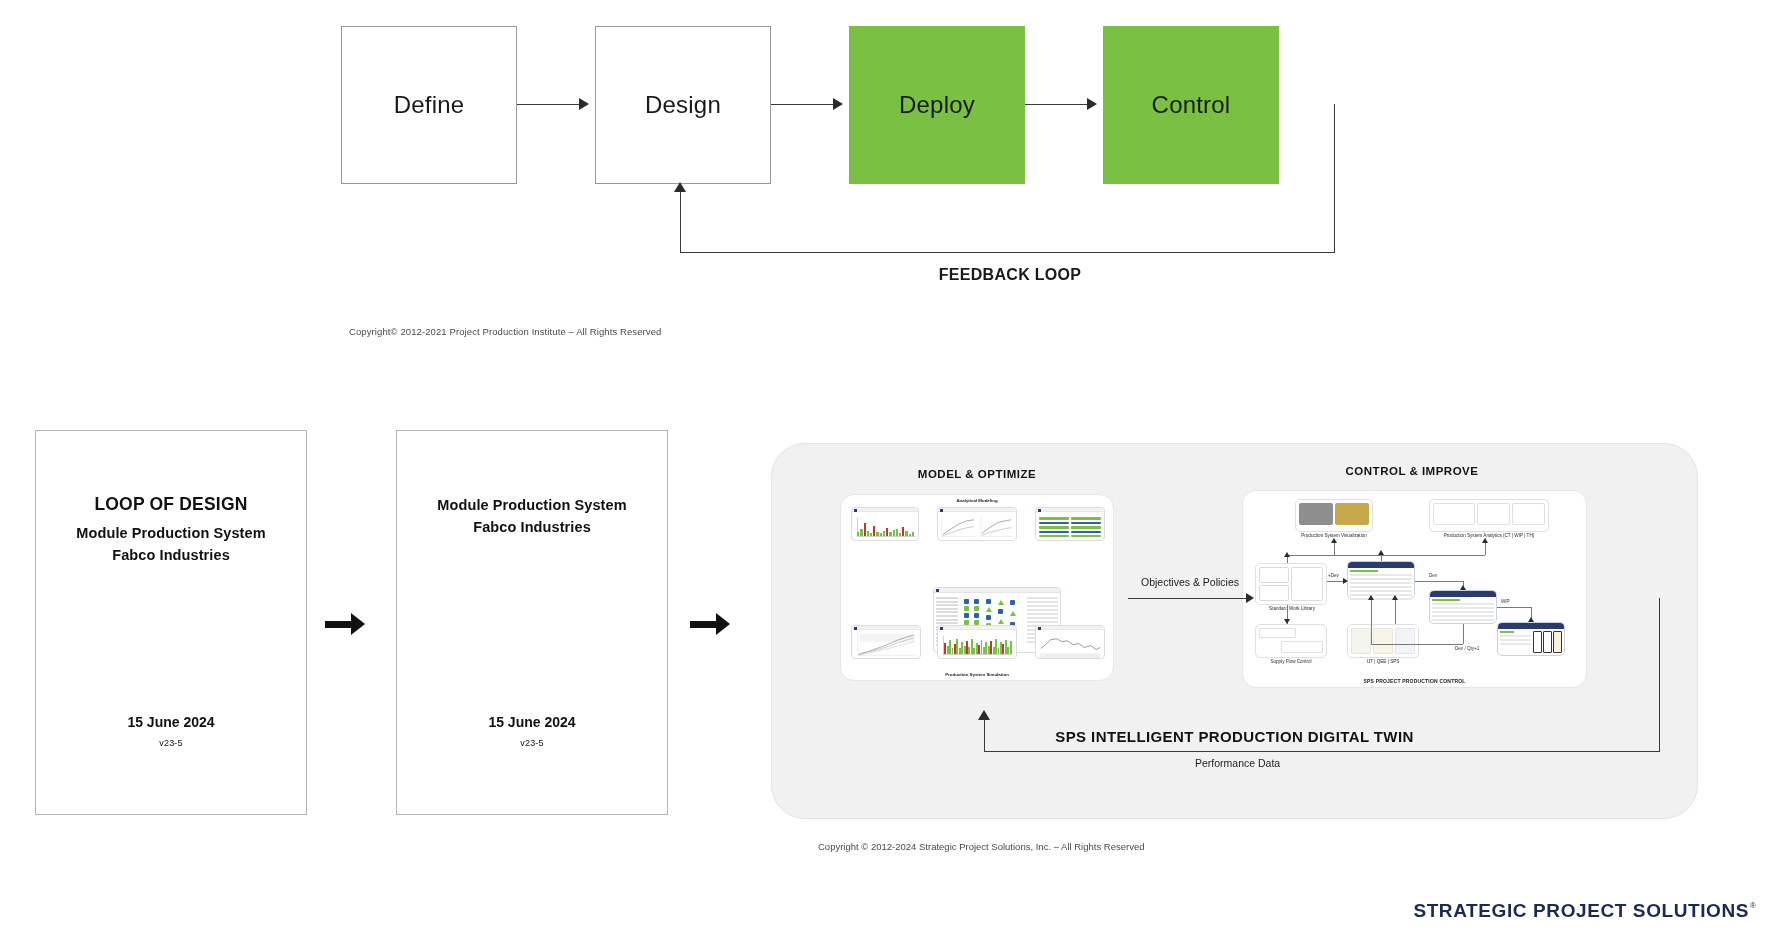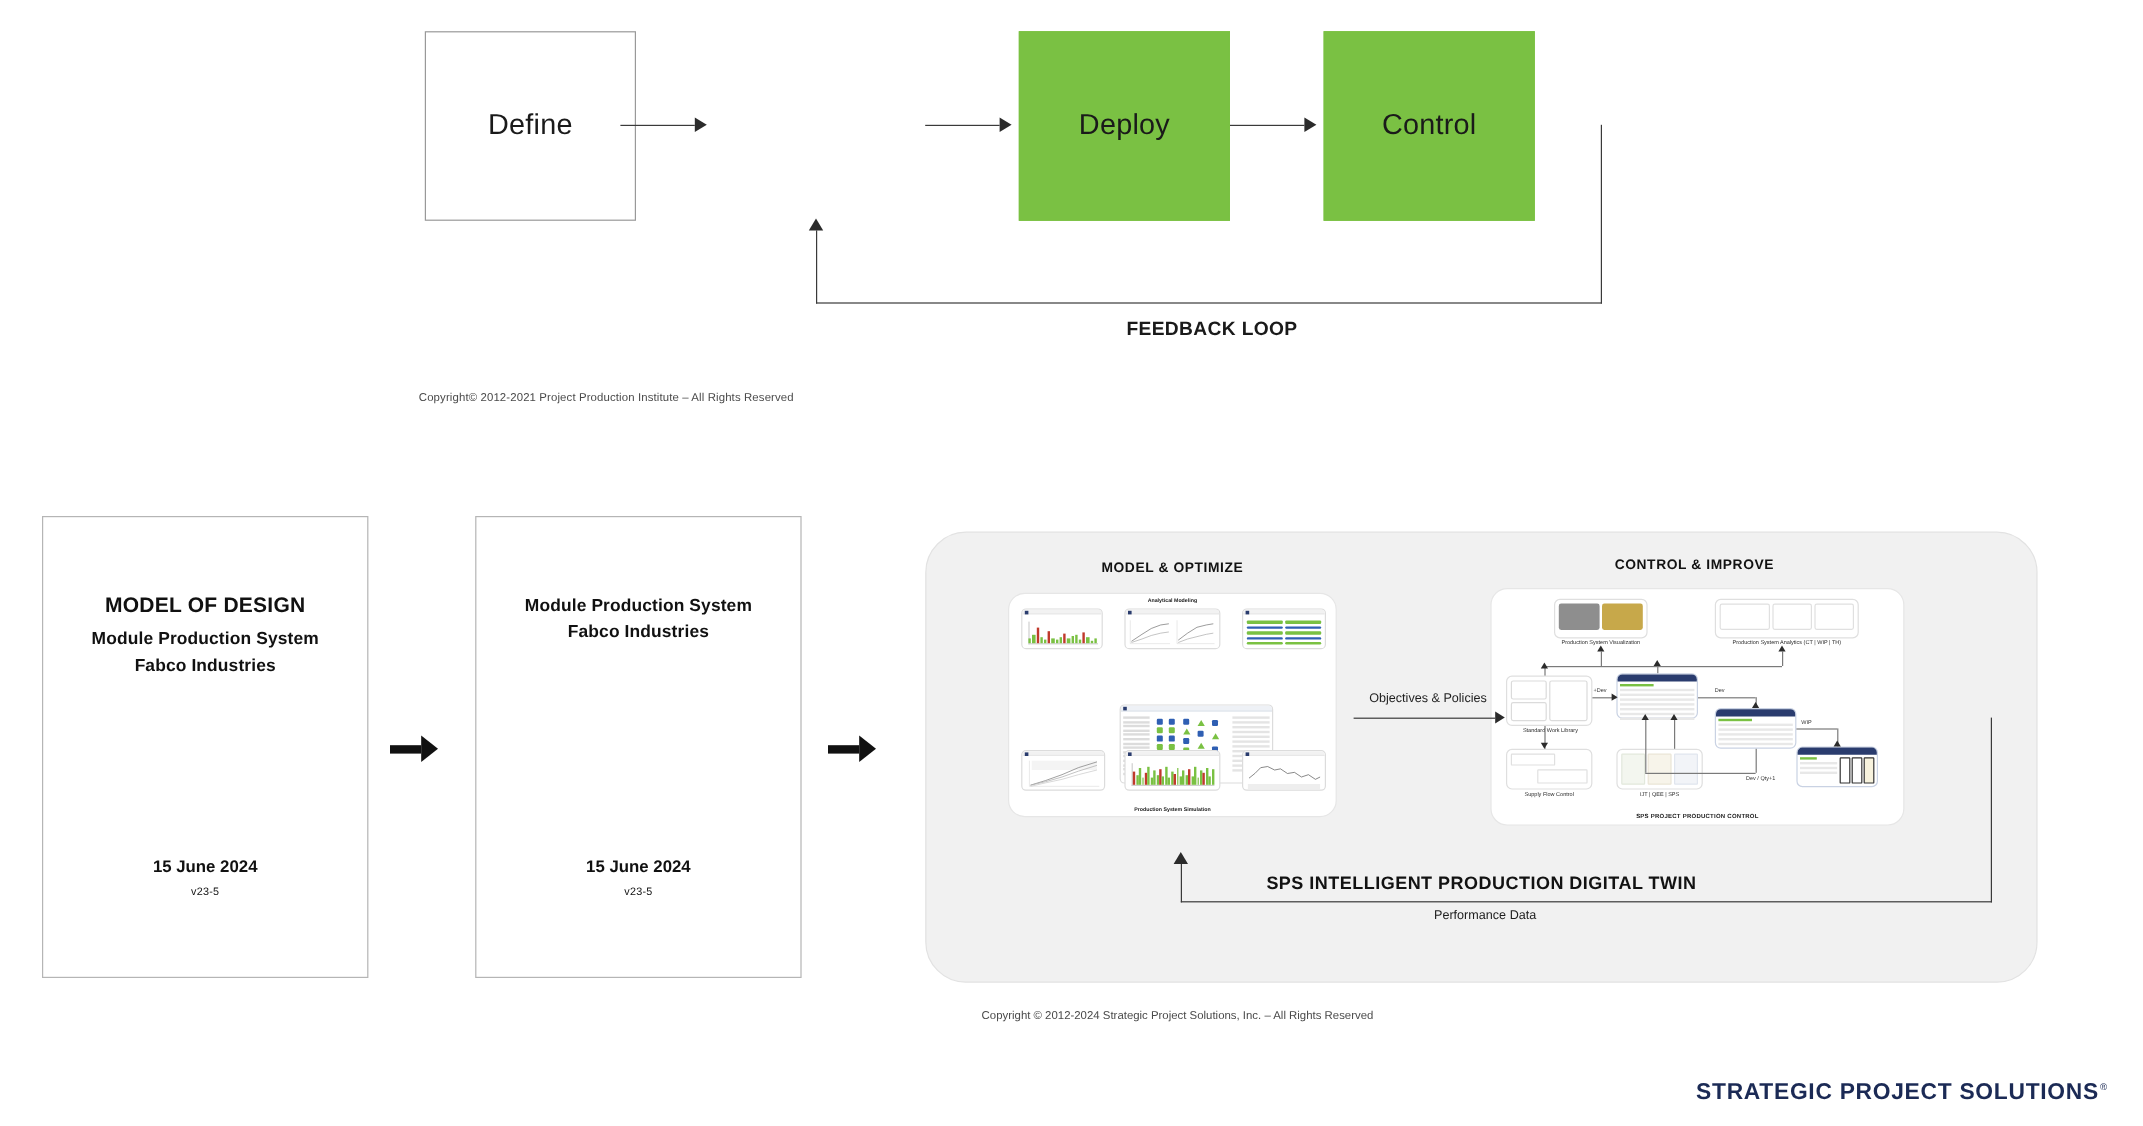--- a/index.html
+++ b/index.html
@@ -13,21 +13,21 @@
 
   
   .top-flow { position: absolute; left: 0; top: 0; width: 1786px; height: 330px; }
   .stage {
     position: absolute; top: 26px; width: 176px; height: 158px;
     border: 1px solid #999999; background: #ffffff;
     display: flex; align-items: center; justify-content: center;
   }
   .stage-label { font-size: 24px; color: #1a1a1a; letter-spacing: .2px; }
   .stage.green { background: #7ac143; border-color: #7ac143; }
-  .stage.s1 { left: 354px; }
+  .stage.s1 { left: 341px; }
   .stage.s2 { left: 595px; }
   .stage.s3 { left: 849px; }
   .stage.s4 { left: 1103px; }
 
   .h-conn { position: absolute; top: 104px; height: 1px; background: #3a3a3a; width: 62px; }
   .h-conn.c1 { left: 517px; }
   .h-conn.c2 { left: 771px; }
   .h-conn.c3 { left: 1025px; }
   .arrow-r {
     position: absolute; top: 98px; width: 0; height: 0;
@@ -228,20 +228,23 @@
 </head>
 <body>
 
 <div class="page">
 
   <div class="top-flow">
 
     <div class="stage s1">
       <span class="stage-label">Define</span>
     </div>
+    <div class="stage s2">
+      <span class="stage-label">Design</span>
+    </div>
     <div class="stage s3 green" style="background: rgb(122, 193, 67); border-color: rgb(122, 193, 67);">
       <span class="stage-label">Deploy</span>
     </div>
     <div class="stage s4 green" style="background: rgb(122, 193, 67); border-color: rgb(122, 193, 67);">
       <span class="stage-label">Control</span>
     </div>
 
     <div class="h-conn c1"></div>
     <div class="arrow-r a1"></div>
     <div class="h-conn c2"></div>
@@ -254,21 +257,21 @@
     <div class="fb-left"></div>
     <div class="arrow-up"></div>
 
     <div class="fb-text">FEEDBACK LOOP</div>
   </div>
 
   <div class="copy-top">Copyright© 2012-2021 Project Production Institute – All Rights Reserved</div>
 
   <div class="doc-card d1">
     <div class="doc-head">
-      <div class="doc-title">MODEL OF DESIGN</div>
+      <div class="doc-title">LOOP OF DESIGN</div>
       <div class="doc-sub" style="margin-top:8px;">Module Production System</div>
       <div class="doc-sub">Fabco Industries</div>
     </div>
     <div class="doc-foot">
       <div class="doc-date">15 June 2024</div>
       <div class="doc-ver">v23-5</div>
     </div>
   </div>
 
   <div class="big-arrow ba1">

